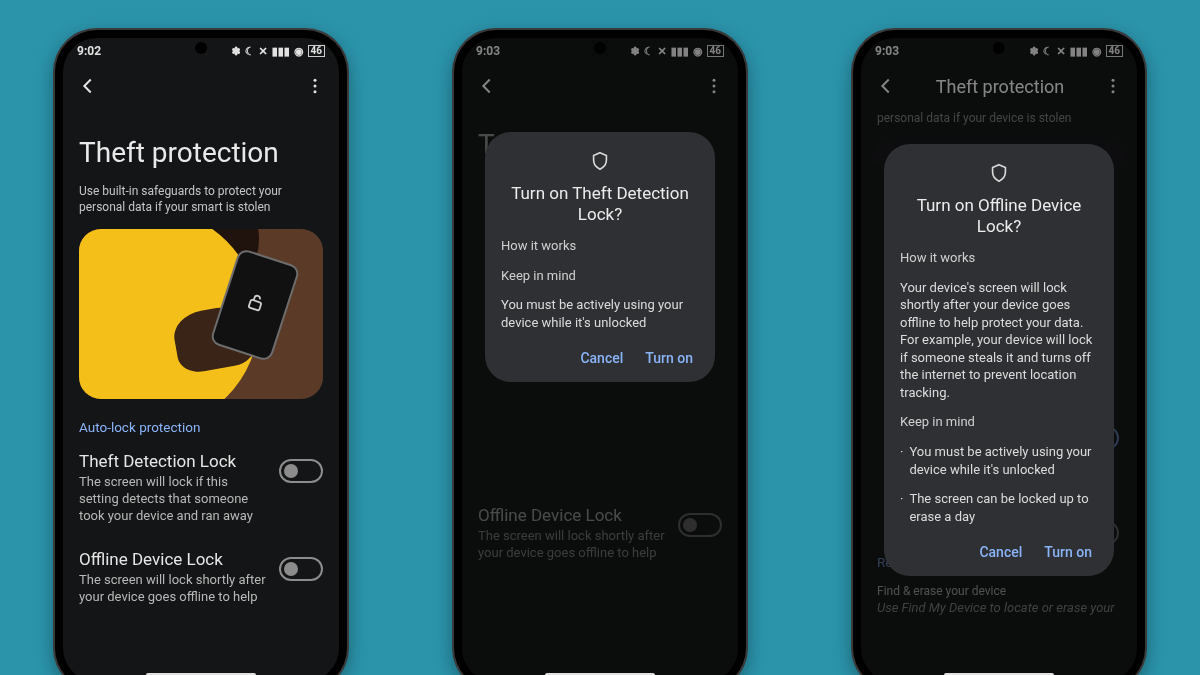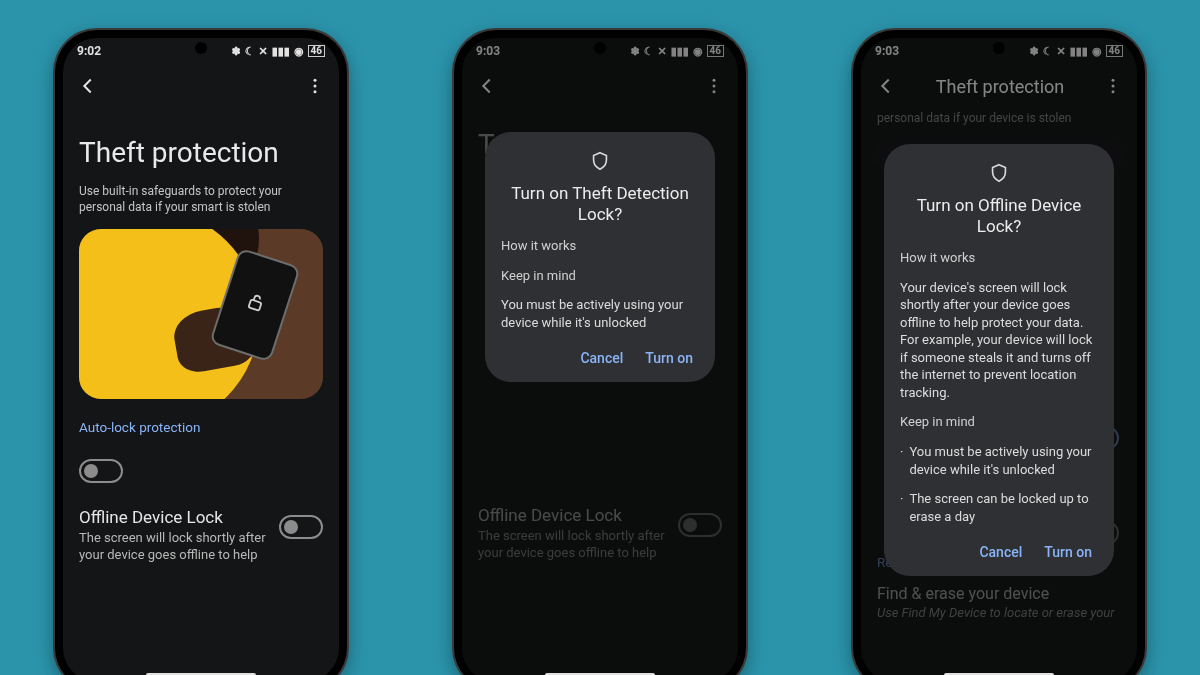--- a/index.html
+++ b/index.html
@@ -115,21 +115,21 @@
     width: 110px; height:4px; border-radius:2px; background:#e0e0e0; z-index:60;
   }
   
   .hero .bg { position:absolute; inset:0; background:#5b3a27; }
   .hero .arm { position:absolute; left:-40px; bottom:-30px; width:220px; height:220px; background:#f5bf1a; border-radius:50%; }
   .hero .head { position:absolute; left:60px; top:-50px; width:120px; height:120px; background:#20130d; border-radius:50%; }
   .hero .hand { position:absolute; right:70px; bottom:30px; width:78px; height:60px; background:#3a2317; border-radius:40% 40% 30% 30%; transform:rotate(-10deg);}
   .hero .device { position:absolute; right:36px; bottom:44px; width:64px; height:100px; background:#111; border:2px solid #6d6d6d; border-radius:10px; transform:rotate(18deg);}
   .hero .lock { position:absolute; right:56px; bottom:86px; width:22px; height:22px; color:#cfcfcf; transform:rotate(18deg); z-index:2;}
   .remotely { color:#8ab4f8; font-size:13.5px; margin:4px 0 14px; }
-  .big-section { font-size:16px; color:#e6e6e6; margin-bottom:2px; }
+  .big-section { font-size:12px; color:#e6e6e6; margin-bottom:2px; }
   .big-desc { font-size:13px; color:#b8b8b8;font-style:italic; }
   .bullet-row { display:flex; gap:6px; }
   .bullet-row .dot { flex-shrink:0; }
 </style>
 </head>
 <body>
 
 <div class="phone">
   <div class="camera-hole"></div>
   <div class="screen">
@@ -170,20 +170,24 @@
         <span class="lock">
           <svg width="22" height="22" viewBox="0 0 24 24" fill="none" stroke="#cfcfcf" stroke-width="2">
               <rect x="6" y="11" width="12" height="9" rx="2"></rect>
               <path d="M9 11V8a3 3 0 0 1 6 0"></path>
             </svg>
         </span>
       </div>
       <div class="section-label">Auto-lock protection</div>
 
       <div class="setting">
+        <div class="txt">
+          <div class="name">Theft Detection Lock</div>
+          <div class="desc">The screen will lock if this setting detects that someone took your device and ran away</div>
+        </div>
         <div class="toggle"></div>
       </div>
 
       <div class="setting">
         <div class="txt">
           <div class="name">Offline Device Lock</div>
           <div class="desc">The screen will lock shortly after your device goes offline to help</div>
         </div>
         <div class="toggle"></div>
       </div>

